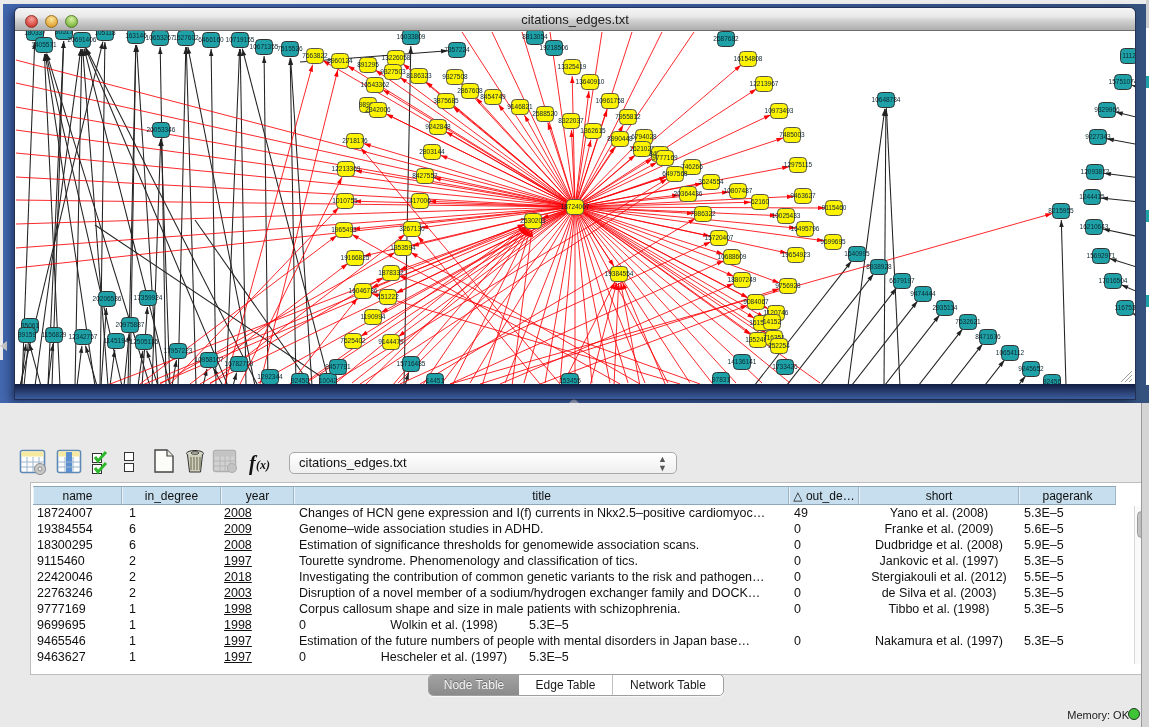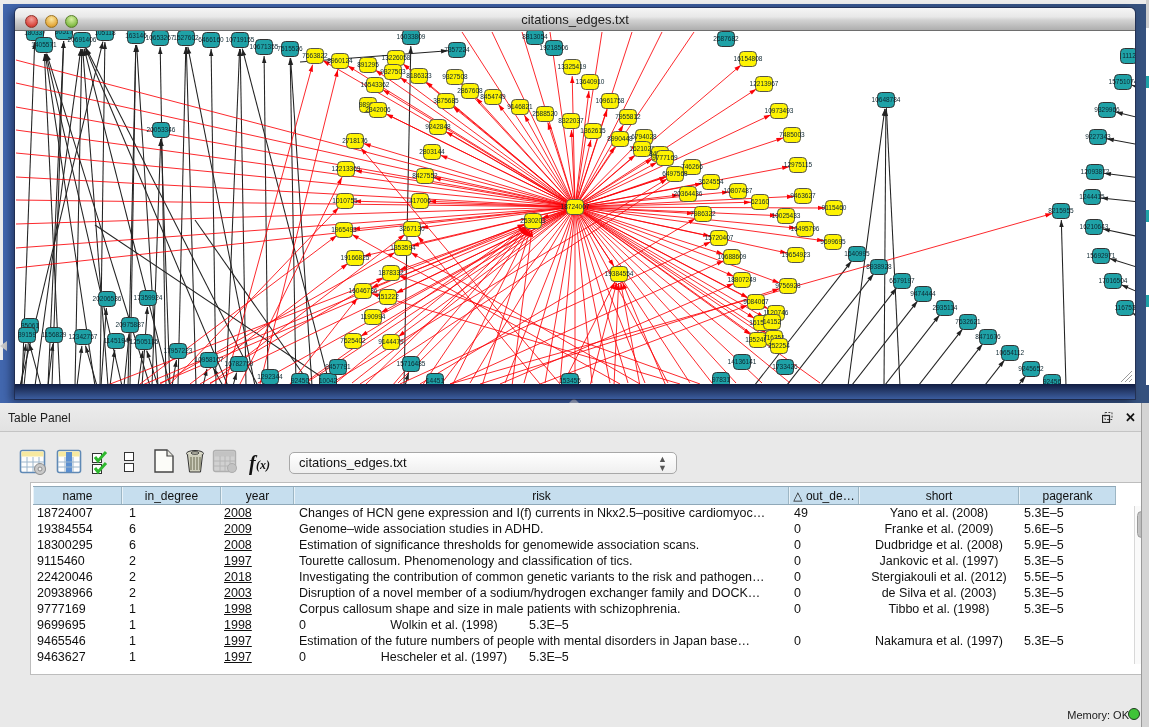--- a/index.html
+++ b/index.html
@@ -805,28 +805,20 @@
             <line x1="1121" y1="382" x2="1132" y2="371"></line>
             <line x1="1125" y1="382" x2="1132" y2="375"></line>
             <line x1="1129" y1="382" x2="1132" y2="379"></line>
           </g>
         </svg>
       </div>
     <div id="winbottom"></div>
   </div>
 </div>
 <div id="panel">
-  <div id="phead">
-      <div class="t">Table Panel</div>
-    <svg id="pfloat" viewBox="0 0 11 11">
-        <rect x="3" y="0.5" width="7" height="7" fill="none" stroke="#444" stroke-width="1" stroke-dasharray="2 1.4"></rect>
-        <rect x="0.5" y="3.5" width="7" height="7" fill="none" stroke="#222" stroke-width="1.2"></rect>
-      </svg>
-    <div id="pclose">✕</div>
-  </div>
   <div id="toolbar">
     <svg width="1149" height="47">
 
       <g transform="translate(20,18)">
         <rect x="0.5" y="0.5" width="24" height="22" rx="2" fill="#fdfdfd" stroke="#5f89b5" stroke-width="1.6"></rect>
         <rect x="1.5" y="1.5" width="22" height="5" fill="#f7e9a0"></rect>
         <path d="M1 12 H24 M1 17 H24 M7 7 V22 M13 7 V22 M19 7 V22" stroke="#9db6cc" stroke-width="1" fill="none"></path>
         <circle cx="20" cy="19" r="5.5" fill="#c9c9c9" stroke="#8d8d8d"></circle>
         <circle cx="20" cy="19" r="2" fill="#efefef" stroke="#8d8d8d"></circle>
       </g>
@@ -874,21 +866,21 @@
         <text x="7" y="16" font-family="Liberation Serif, serif" font-style="italic" font-weight="bold" font-size="12" fill="#111">(x)</text>
       </g>
     </svg>
     <div id="dropdown">citations_edges.txt<span class="arr">▲<br>▼</span></div>
   </div>
   <div id="tablewrap">
     <div id="thead">
       <div style="width:89px">name</div>
         <div style="width:99px">in_degree</div>
       <div style="width:73px">year</div>
-        <div style="width:495px">risk</div>
+        <div style="width:495px">title</div>
       <div style="width:70px">△ out_de…</div>
         <div style="width:160px">short</div>
       <div style="width:97px">pagerank</div>
     </div>
     <div id="tbody">
         <div class="tr">
           <div class="c0">18724007</div>
           <div class="c1">1</div>
           <div class="c2">2008</div>
           <div class="c3">Changes of HCN gene expression and I(f) currents in Nkx2.5–positive cardiomyoc…</div>
@@ -911,36 +903,36 @@
           <div class="c2">2008</div>
           <div class="c3">Estimation of significance thresholds for genomewide association scans.</div>
           <div class="c4">0</div>
           <div class="c5">Dudbridge et al. (2008)</div>
           <div class="c6">5.9E–5</div>
         </div>
         <div class="tr">
           <div class="c0">9115460</div>
           <div class="c1">2</div>
           <div class="c2">1997</div>
-          <div class="c3">Tourette callosum. Phenomenology and classification of tics.</div>
+          <div class="c3">Tourette syndrome. Phenomenology and classification of tics.</div>
           <div class="c4">0</div>
           <div class="c5">Jankovic et al. (1997)</div>
           <div class="c6">5.3E–5</div>
         </div>
         <div class="tr">
           <div class="c0">22420046</div>
           <div class="c1">2</div>
           <div class="c2">2018</div>
           <div class="c3">Investigating the contribution of common genetic variants to the risk and pathogen…</div>
           <div class="c4">0</div>
           <div class="c5">Stergiakouli et al. (2012)</div>
           <div class="c6">5.5E–5</div>
         </div>
         <div class="tr">
-          <div class="c0">20938966</div>
+          <div class="c0">22763246</div>
           <div class="c1">2</div>
           <div class="c2">2003</div>
           <div class="c3">Disruption of a novel member of a sodium/hydrogen exchanger family and DOCK…</div>
           <div class="c4">0</div>
           <div class="c5">de Silva et al. (2003)</div>
           <div class="c6">5.3E–5</div>
         </div>
         <div class="tr">
           <div class="c0">9777169</div>
           <div class="c1">1</div>
@@ -973,15 +965,20 @@
           <div class="c2">1997</div>
           <div class="c4">0</div>
           <div class="c5">Hescheler et al. (1997)</div>
           <div class="c6">5.3E–5</div>
         </div>
       </div>
     <div id="vscroll">
         <div id="vthumb"></div>
       </div>
   </div>
+  <div id="tabs">
+    <div id="tab1">Node Table</div>
+      <div id="tab2">Edge Table</div>
+      <div id="tab3">Network Table</div>
+  </div>
   <div id="status">Memory: OK</div>
   <div id="memdot"></div>
   <div id="rstrip"></div>
 </div>
 </body></html>

